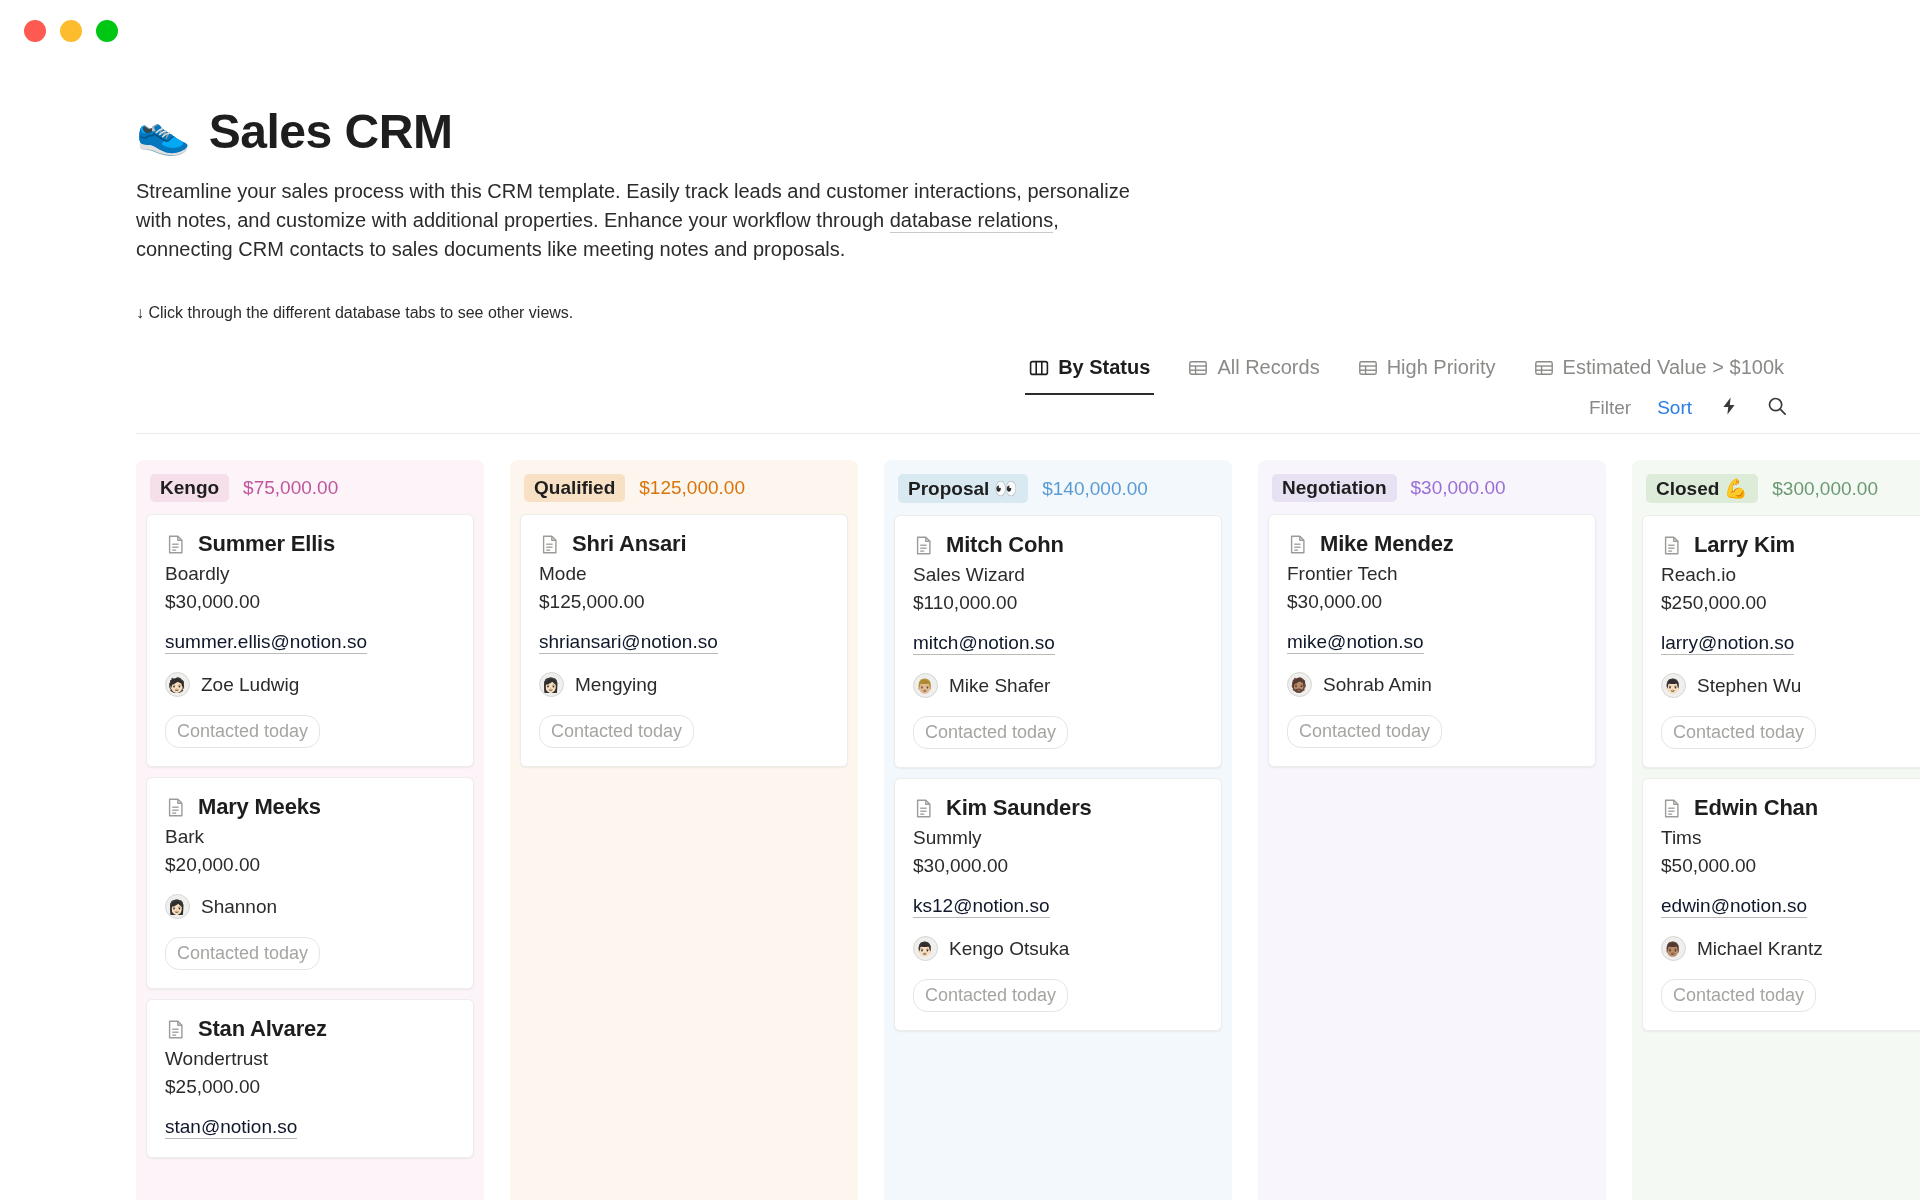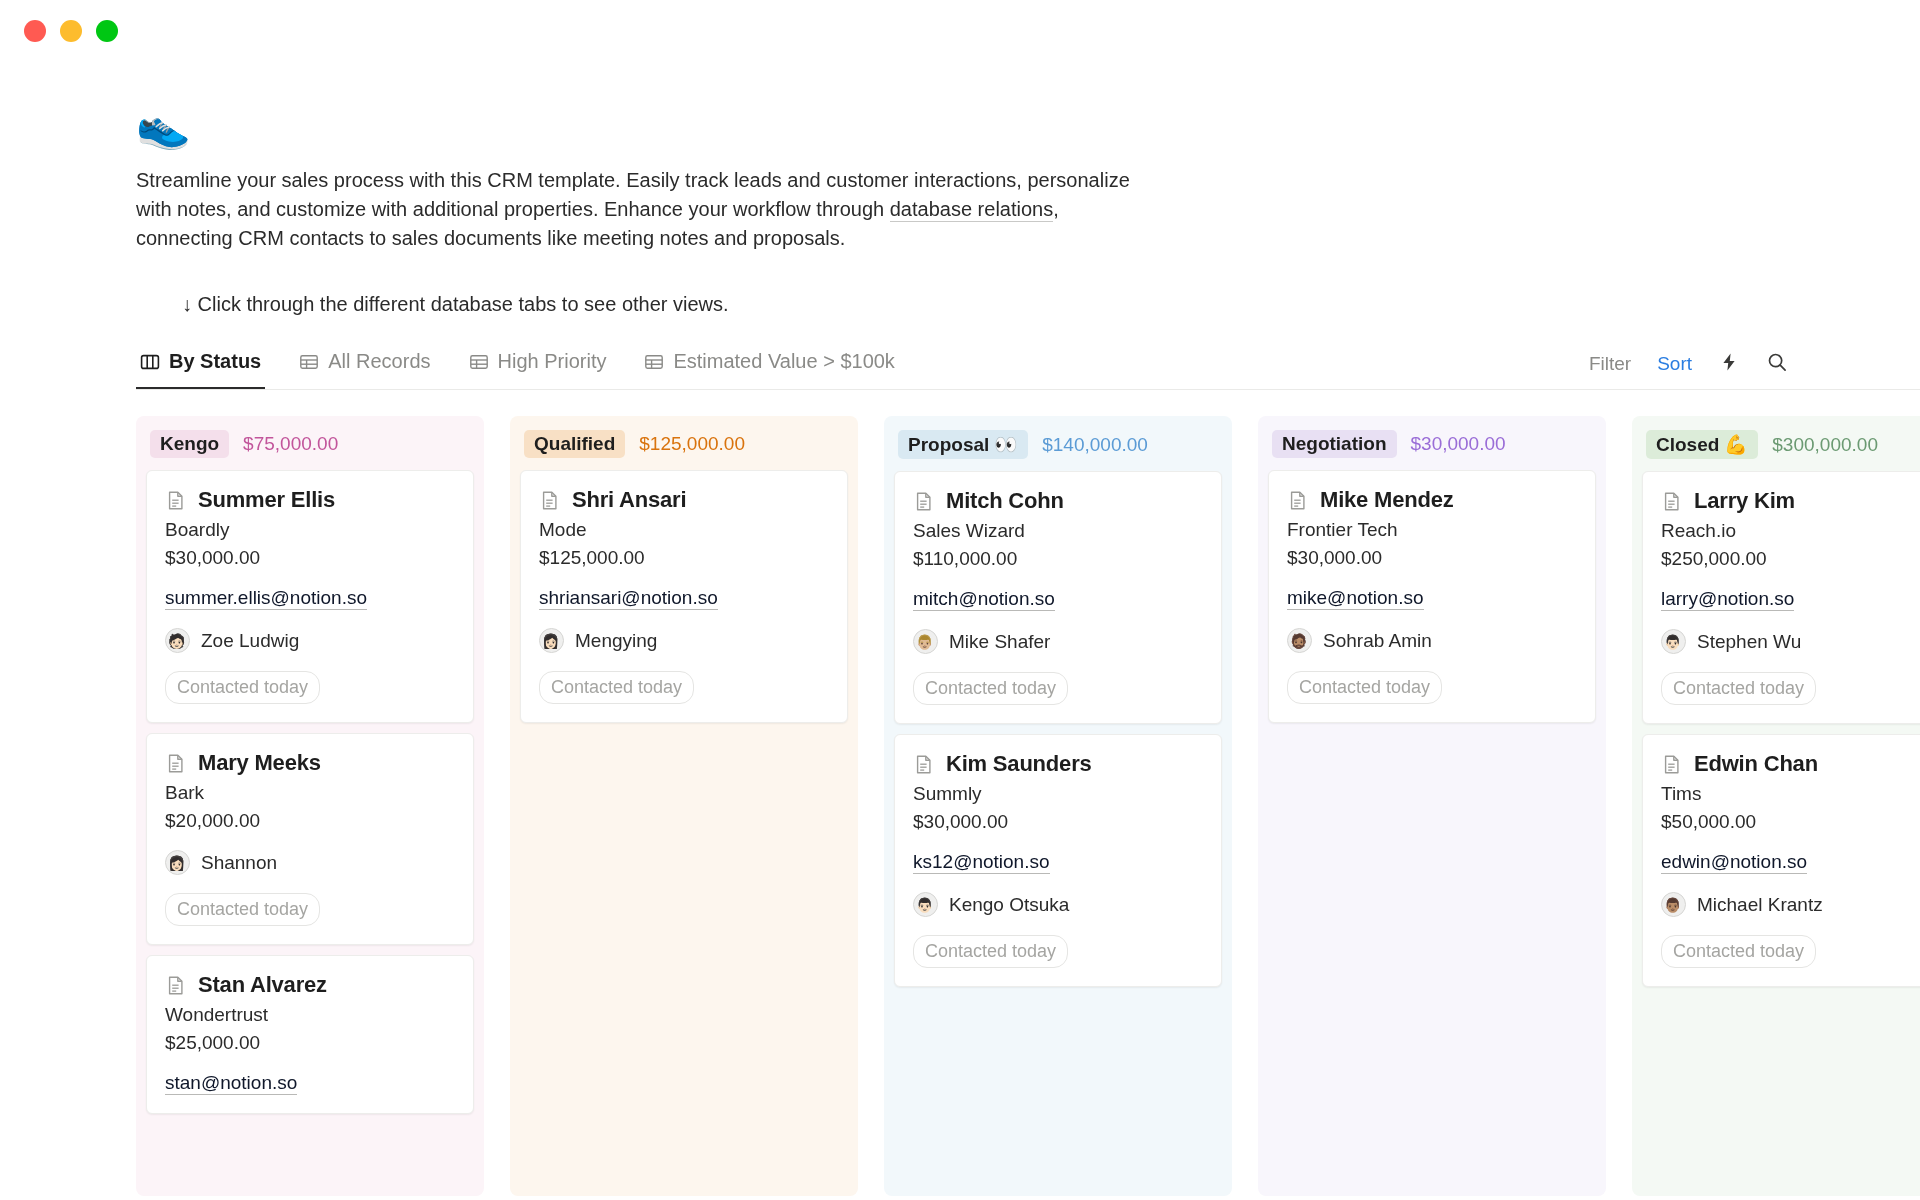--- a/index.html
+++ b/index.html
@@ -54,33 +54,33 @@
   }
   .intro a.inline-link {
     color: #2b2b2b;
     text-decoration: none;
     border-bottom: 1px solid #c9c9c7;
     padding-bottom: 1px;
   }
 
   .hint {
     margin-top: 40px;
-    font-size: 20px;
+    font-size: 16px;
     color: #2b2b2b;
-    margin-left: 46px;
   }
 
   
   .viewbar {
     margin-top: 28px;
     display: flex;
     align-items: flex-end;
     justify-content: space-between;
     border-bottom: 1px solid #eaeae8;
     padding-right: 132px;
+    flex-direction: column;
   }
   .tabs { display: flex; align-items: flex-end; gap: 30px; }
   .tab {
     display: flex;
     align-items: center;
     gap: 9px;
     padding: 6px 4px 14px 4px;
     font-size: 20px;
     color: #8a8a87;
     cursor: pointer;
@@ -196,20 +196,21 @@
 <div class="titlebar">
   <span class="dot red"></span>
   <span class="dot yellow"></span>
   <span class="dot green"></span>
 </div>
 
 <div class="page">
 
   <div class="title-row">
     <span class="title-emoji">👟</span>
+    <span class="page-title">Sales CRM</span>
   </div>
 
   <p class="intro"><span>Streamline your sales process with this CRM template. Easily track leads and customer interactions, personalize with notes, and customize with additional properties. Enhance your workflow through </span><a class="inline-link" href="#">database relations</a><span>, connecting CRM contacts to sales documents like meeting notes and proposals.</span></p>
 
   <p class="hint">↓ Click through the different database tabs to see other views.</p>
 
   <div class="viewbar">
     <div class="tabs">
 
       <div class="tab active">

